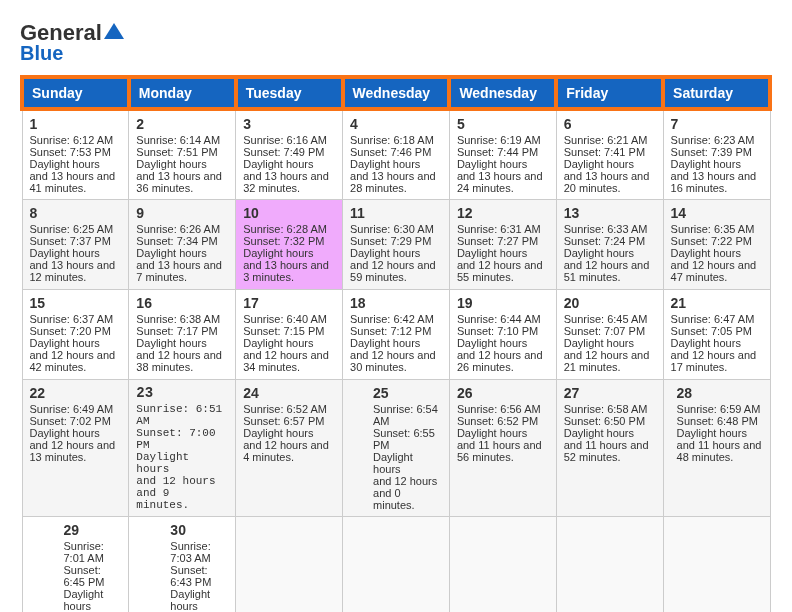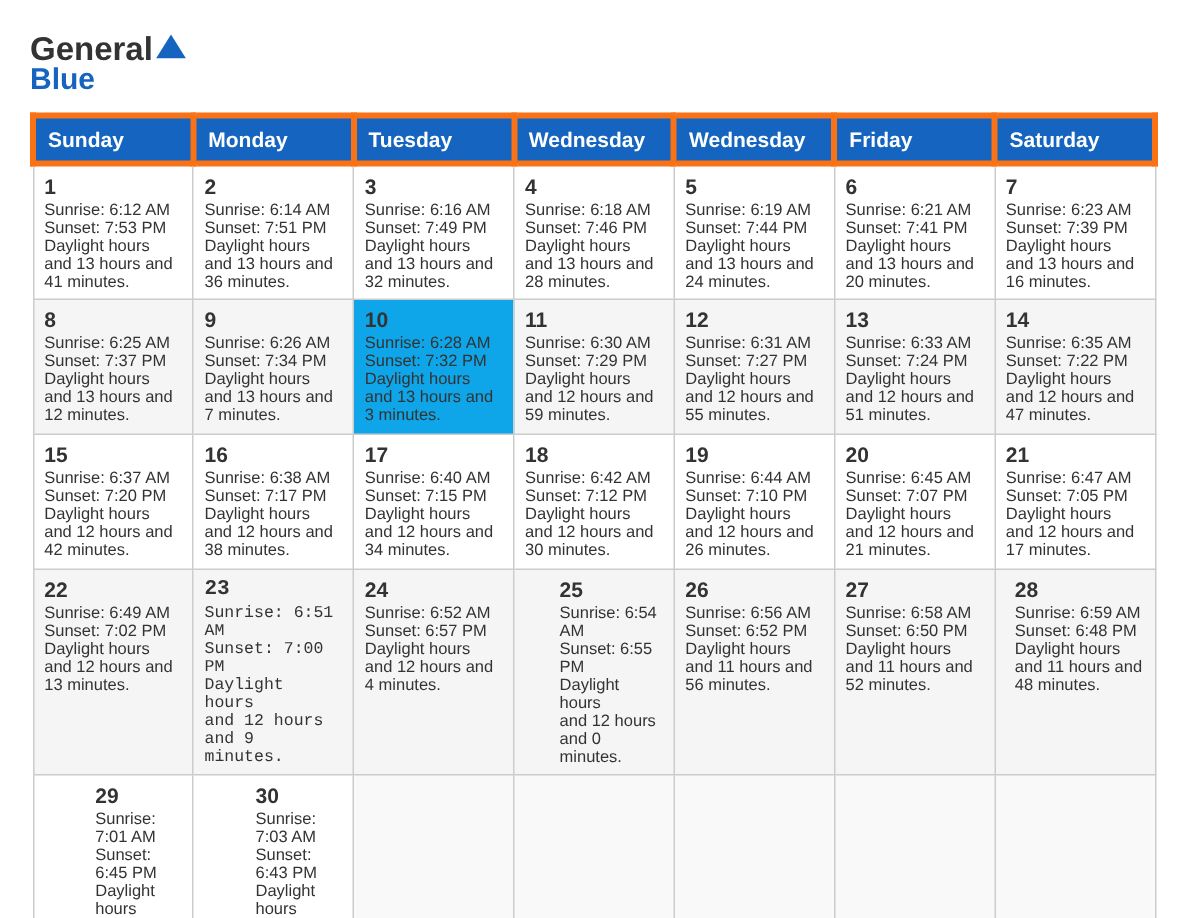--- a/index.html
+++ b/index.html
@@ -164,21 +164,21 @@
           <div>Daylight hours</div>
           <div>and 13 hours and 12 minutes.</div>
         </td>
         <td style="background-color: rgb(245, 245, 245);">
           <span class="day-number">9</span>
           <div>Sunrise: 6:26 AM</div>
           <div>Sunset: 7:34 PM</div>
           <div>Daylight hours</div>
           <div>and 13 hours and 7 minutes.</div>
         </td>
-        <td style="background-color: #0ea5e9;">
+        <td style="background-color: #f0abfc;">
           <span class="day-number">10</span>
           <div>Sunrise: 6:28 AM</div>
           <div>Sunset: 7:32 PM</div>
           <div>Daylight hours</div>
           <div>and 13 hours and 3 minutes.</div>
         </td>
         <td style="background-color: rgb(245, 245, 245);">
           <span class="day-number">11</span>
           <div>Sunrise: 6:30 AM</div>
           <div>Sunset: 7:29 PM</div>

